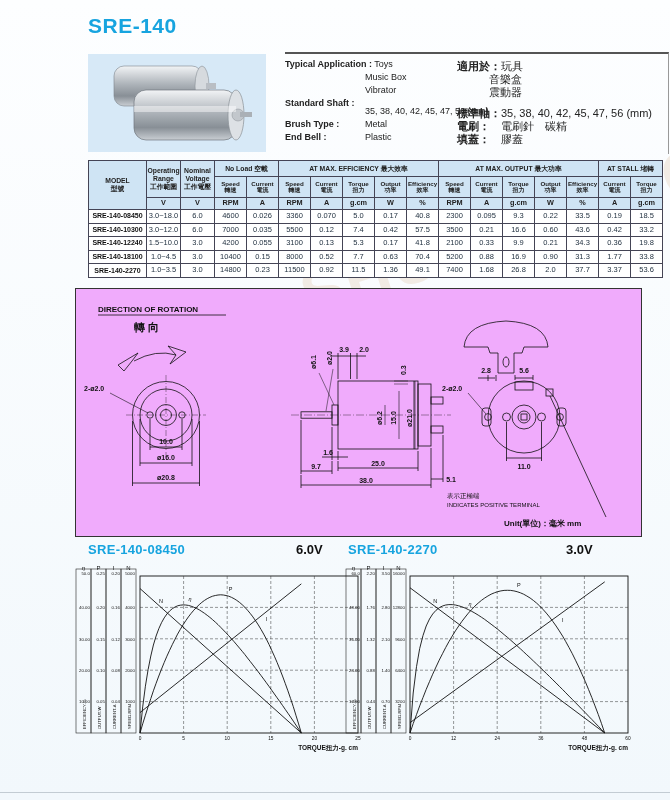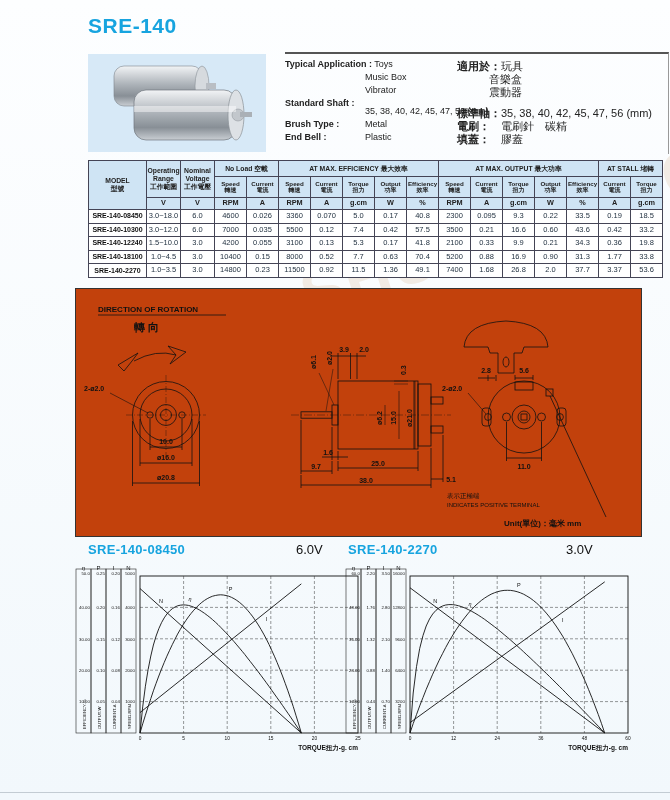--- a/index.html
+++ b/index.html
@@ -24,24 +24,24 @@
   th,td{border:1px solid #445;text-align:center;padding:0;line-height:1.15;overflow:hidden;}
   thead th{background:#cfe4f4;font-weight:bold;}
   .grp{font-size:6.8px;height:15px;}
   .sub{font-size:6.2px;height:20px;font-weight:bold;}
   .sub .zh2{display:block;font-size:6px;}
   .unit{font-size:7.3px;height:11px;font-weight:bold;background:#cfe4f4;}
   tbody td{font-size:7.5px;height:12.6px;background:#fff;color:#1c2c3c;}
   tbody td.model{font-size:7px;font-weight:bold;color:#111;}
   col.c-model{width:58px;} col.c-v{width:34px;} col.c-n{width:32px;}
   
-  #drawing{left:75px;top:288px;width:565px;height:247px;background:#c2410c;border:1px solid #333;}
+  #drawing{left:75px;top:288px;width:565px;height:247px;background:#f0abfc;border:1px solid #333;}
   
   .chart-title{font-size:13px;font-weight:bold;color:#17a4df;letter-spacing:.3px;}
-  .chart-volt{font-size:13px;font-weight:normal;color:#111;}
+  .chart-volt{font-size:13px;font-weight:bold;color:#111;}
   #lt{left:88px;top:542px;} #lv{left:296px;top:542px;}
   #rt{left:348px;top:542px;} #rv{left:566px;top:542px;}
   #chartL{left:70px;top:558px;} #chartR{left:340px;top:558px;}
   
   .wm{pointer-events:none;font-weight:bold;white-space:nowrap;}
   #wm1{left:290px;top:180px;font-size:64px;color:rgba(208,172,124,0.20);transform:rotate(-18deg);letter-spacing:2px;}
   #wm2{left:60px;top:380px;font-size:58px;color:rgba(120,145,170,0.18);transform:rotate(-22deg);letter-spacing:6px;}
   #footer-line{left:0;top:792px;width:670px;height:1px;background:#c3ccd3;}
   svg text{fill:#111;}
 </style>

